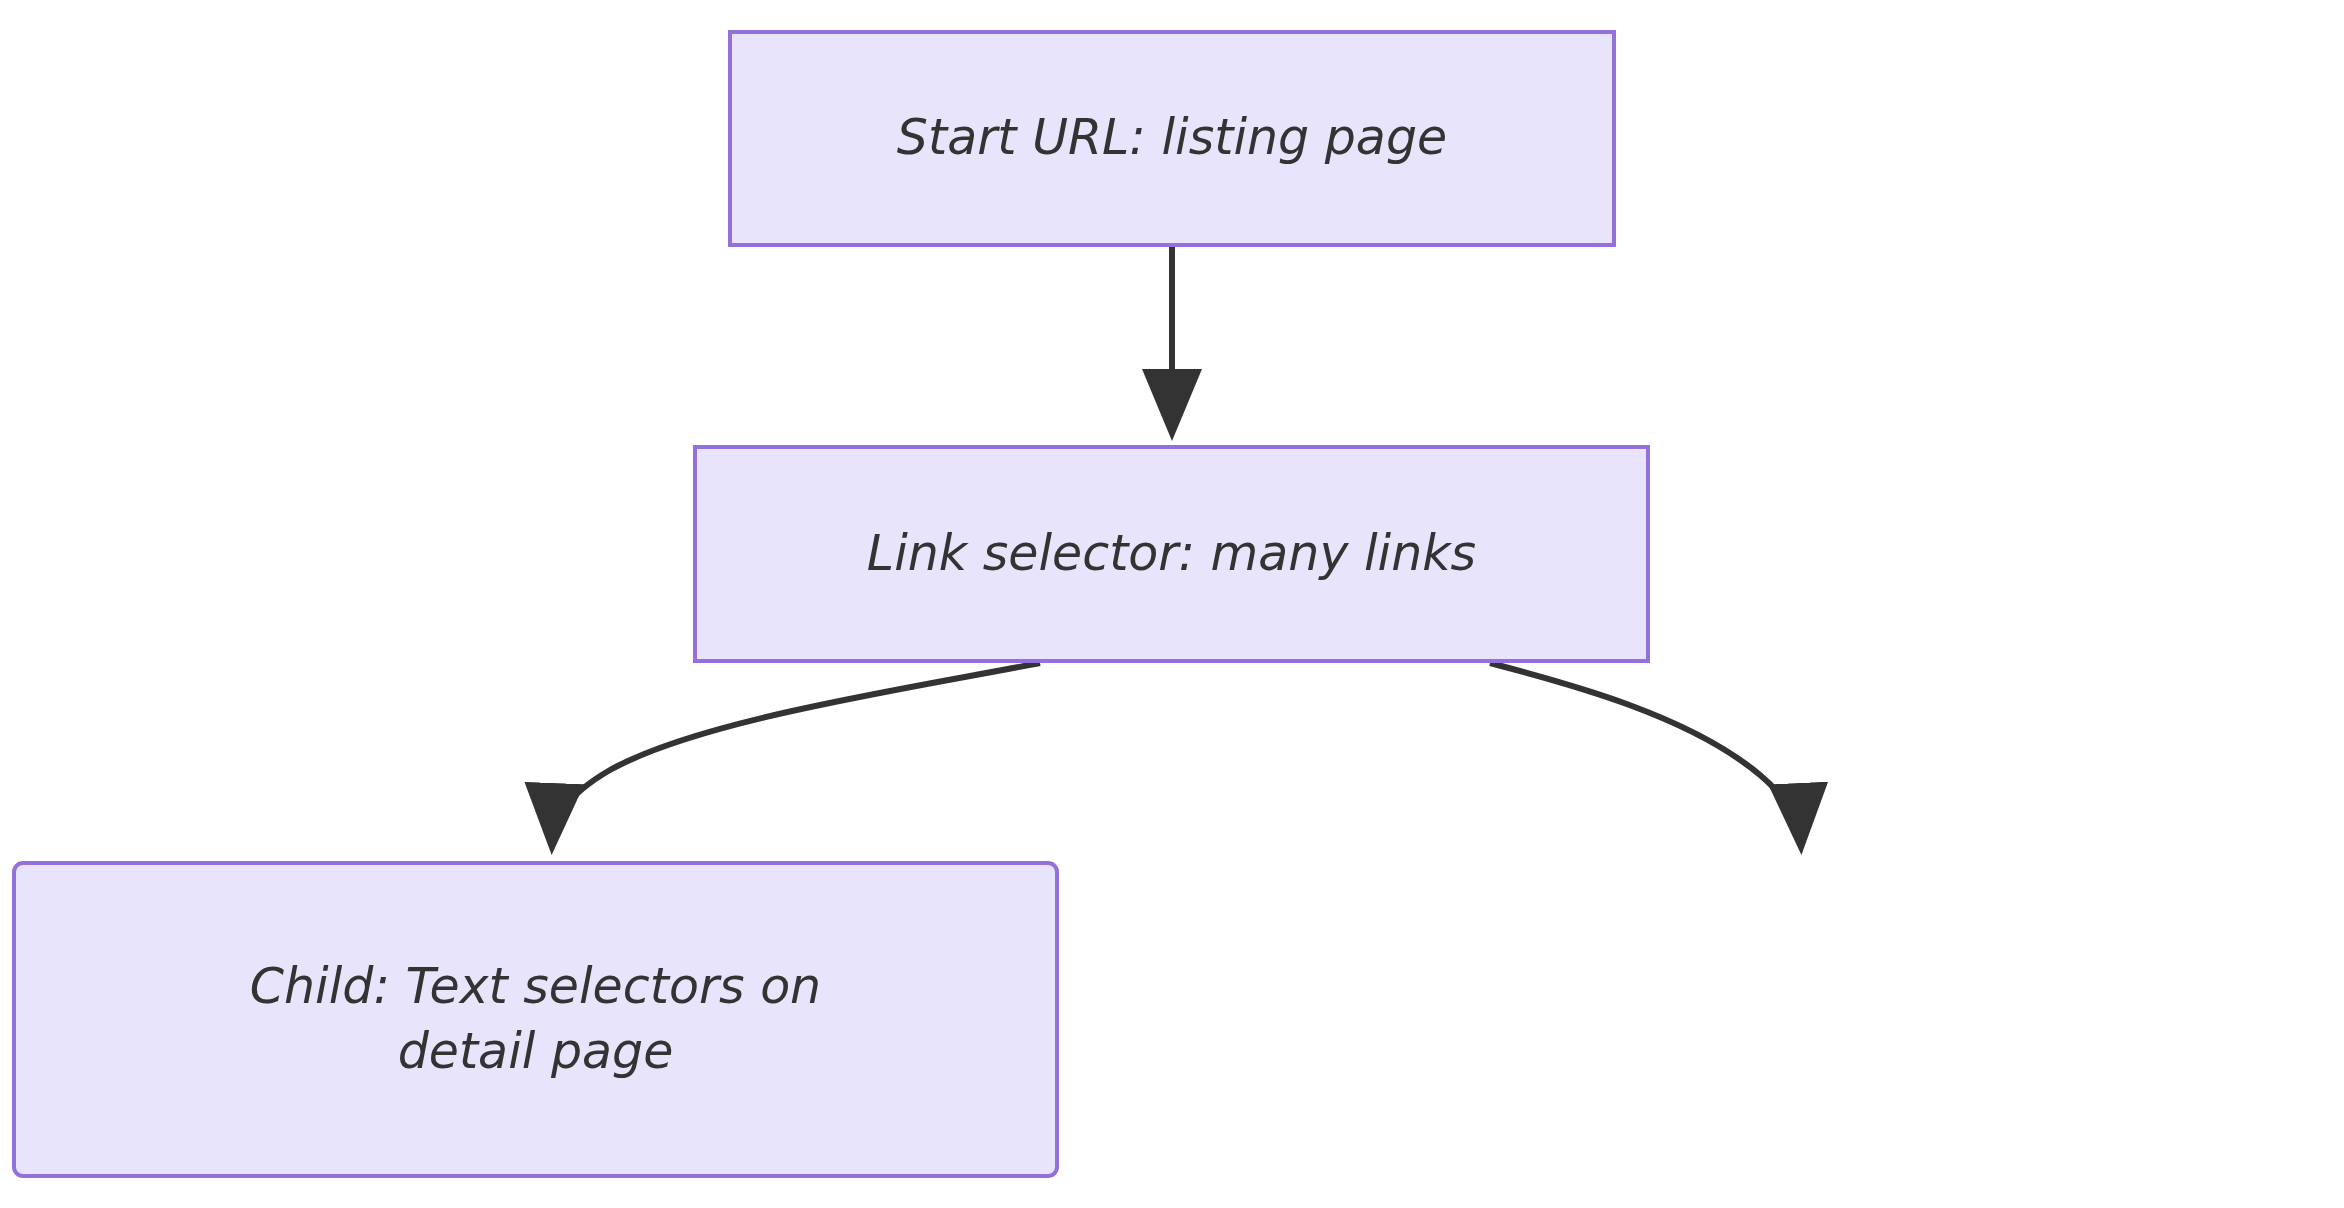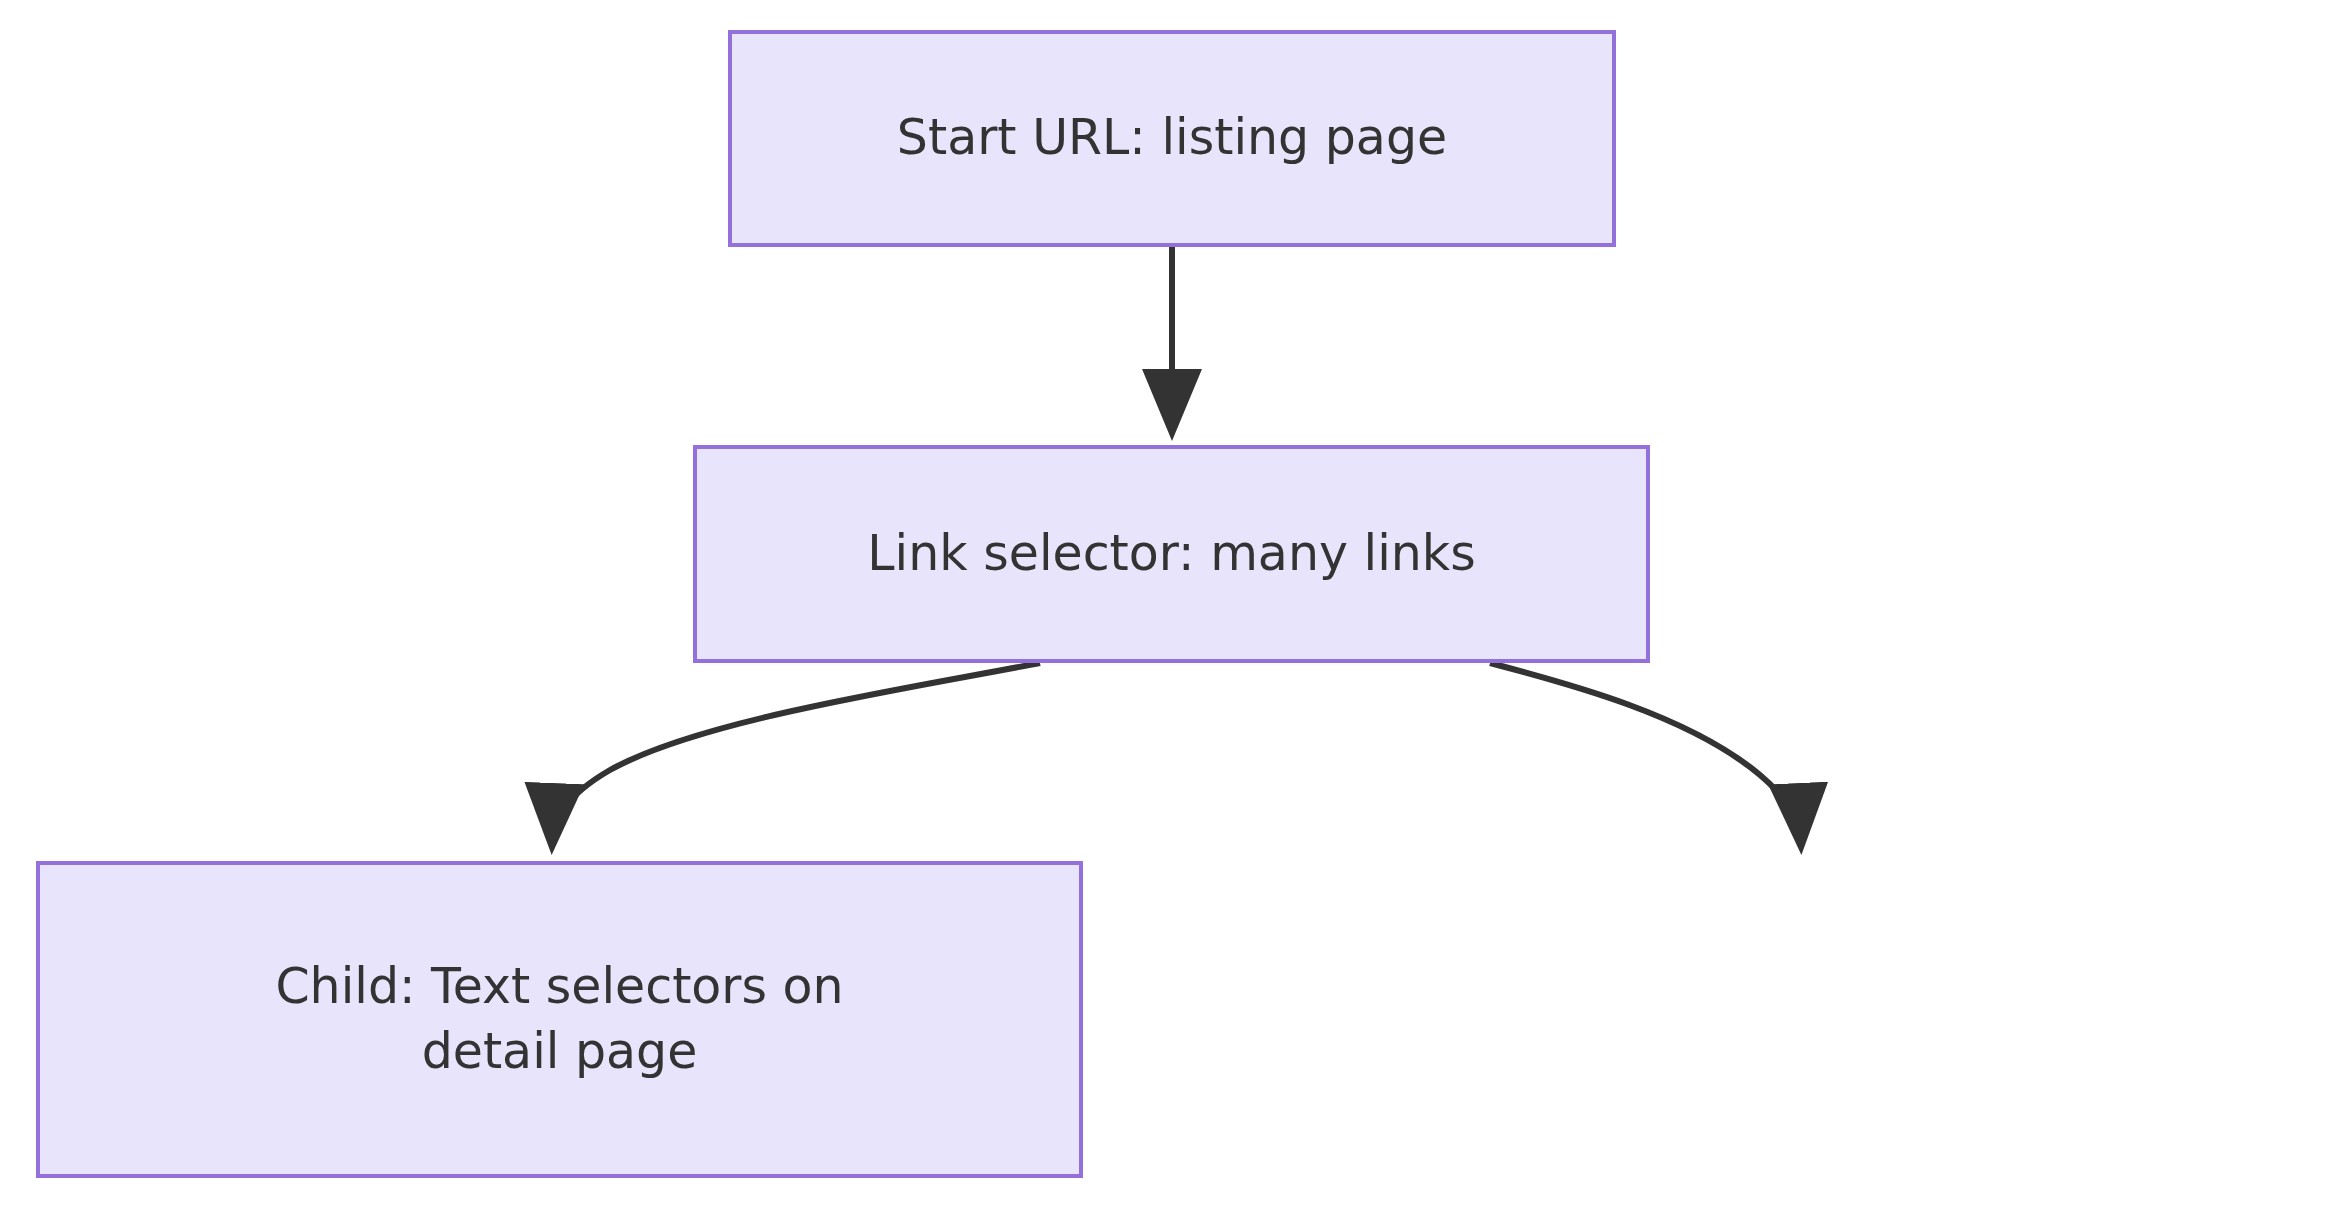--- a/index.html
+++ b/index.html
@@ -9,20 +9,21 @@
   }
   body {
     font-family: "DejaVu Sans", sans-serif;
   }
   #canvas {
     position: relative;
     width: 2344px;
     height: 1208px;
     background: #ffffff;
     overflow: hidden;
+    font-style: italic;
   }
   #edge-layer {
     position: absolute;
     left: 0;
     top: 0;
     width: 2344px;
     height: 1208px;
     pointer-events: none;
   }
   .node {
@@ -42,21 +43,21 @@
     font-size: 49px;
     font-weight: 400;
     line-height: 1.32;
     letter-spacing: 0px;
     white-space: pre-line;
     padding: 0 18px;
   }
   
   #node-start      { left: 728px;  top: 30px;  width: 888px;  height: 217px; }
   #node-linksel    { left: 693px;  top: 445px; width: 957px;  height: 218px; }
-  #node-child-text { left: 36px;   top: 861px; width: 1047px; height: 317px; }
+  #node-child-text { left: 12px;   top: 861px; width: 1047px; height: 317px; border-radius: 11px; }
   #node-child-more { left: 1270px; top: 861px; width: 1048px; height: 317px; }
 </style>
 </head>
 <body>
 
 <div id="canvas">
 
   <svg id="edge-layer" viewBox="0 0 2344 1208" width="2344" height="1208" xmlns="http://www.w3.org/2000/svg">
     <defs>
       <marker id="arrowhead" markerWidth="12" markerHeight="10" refX="10.5" refY="5" orient="auto" markerUnits="strokeWidth">

